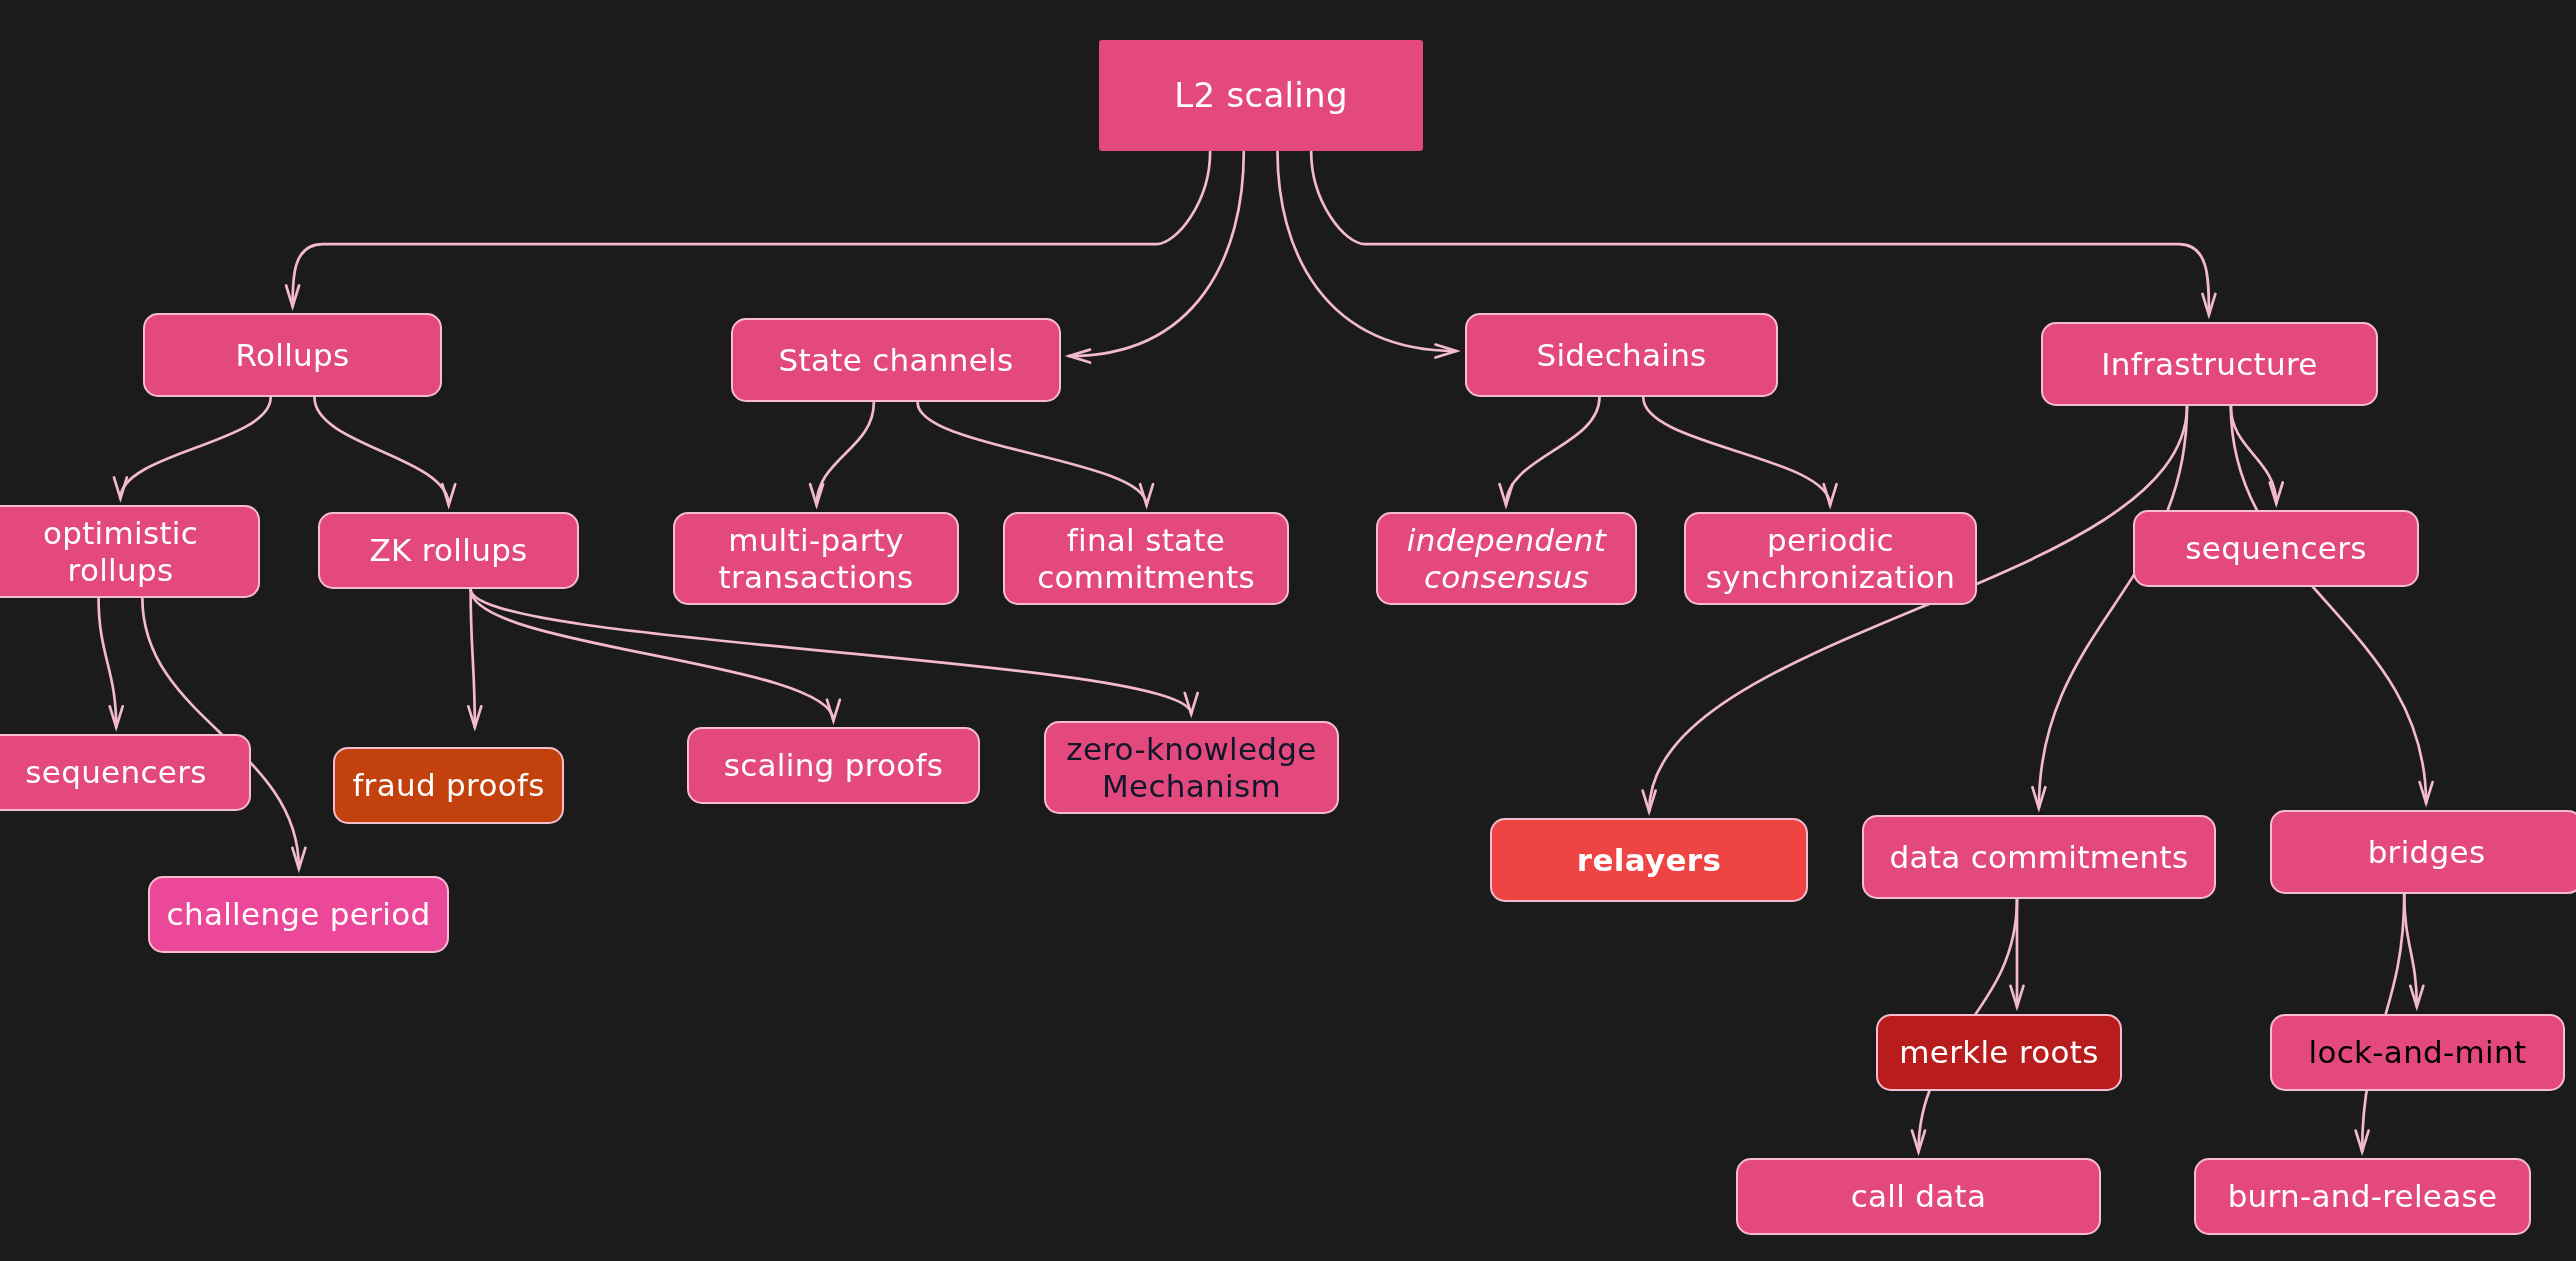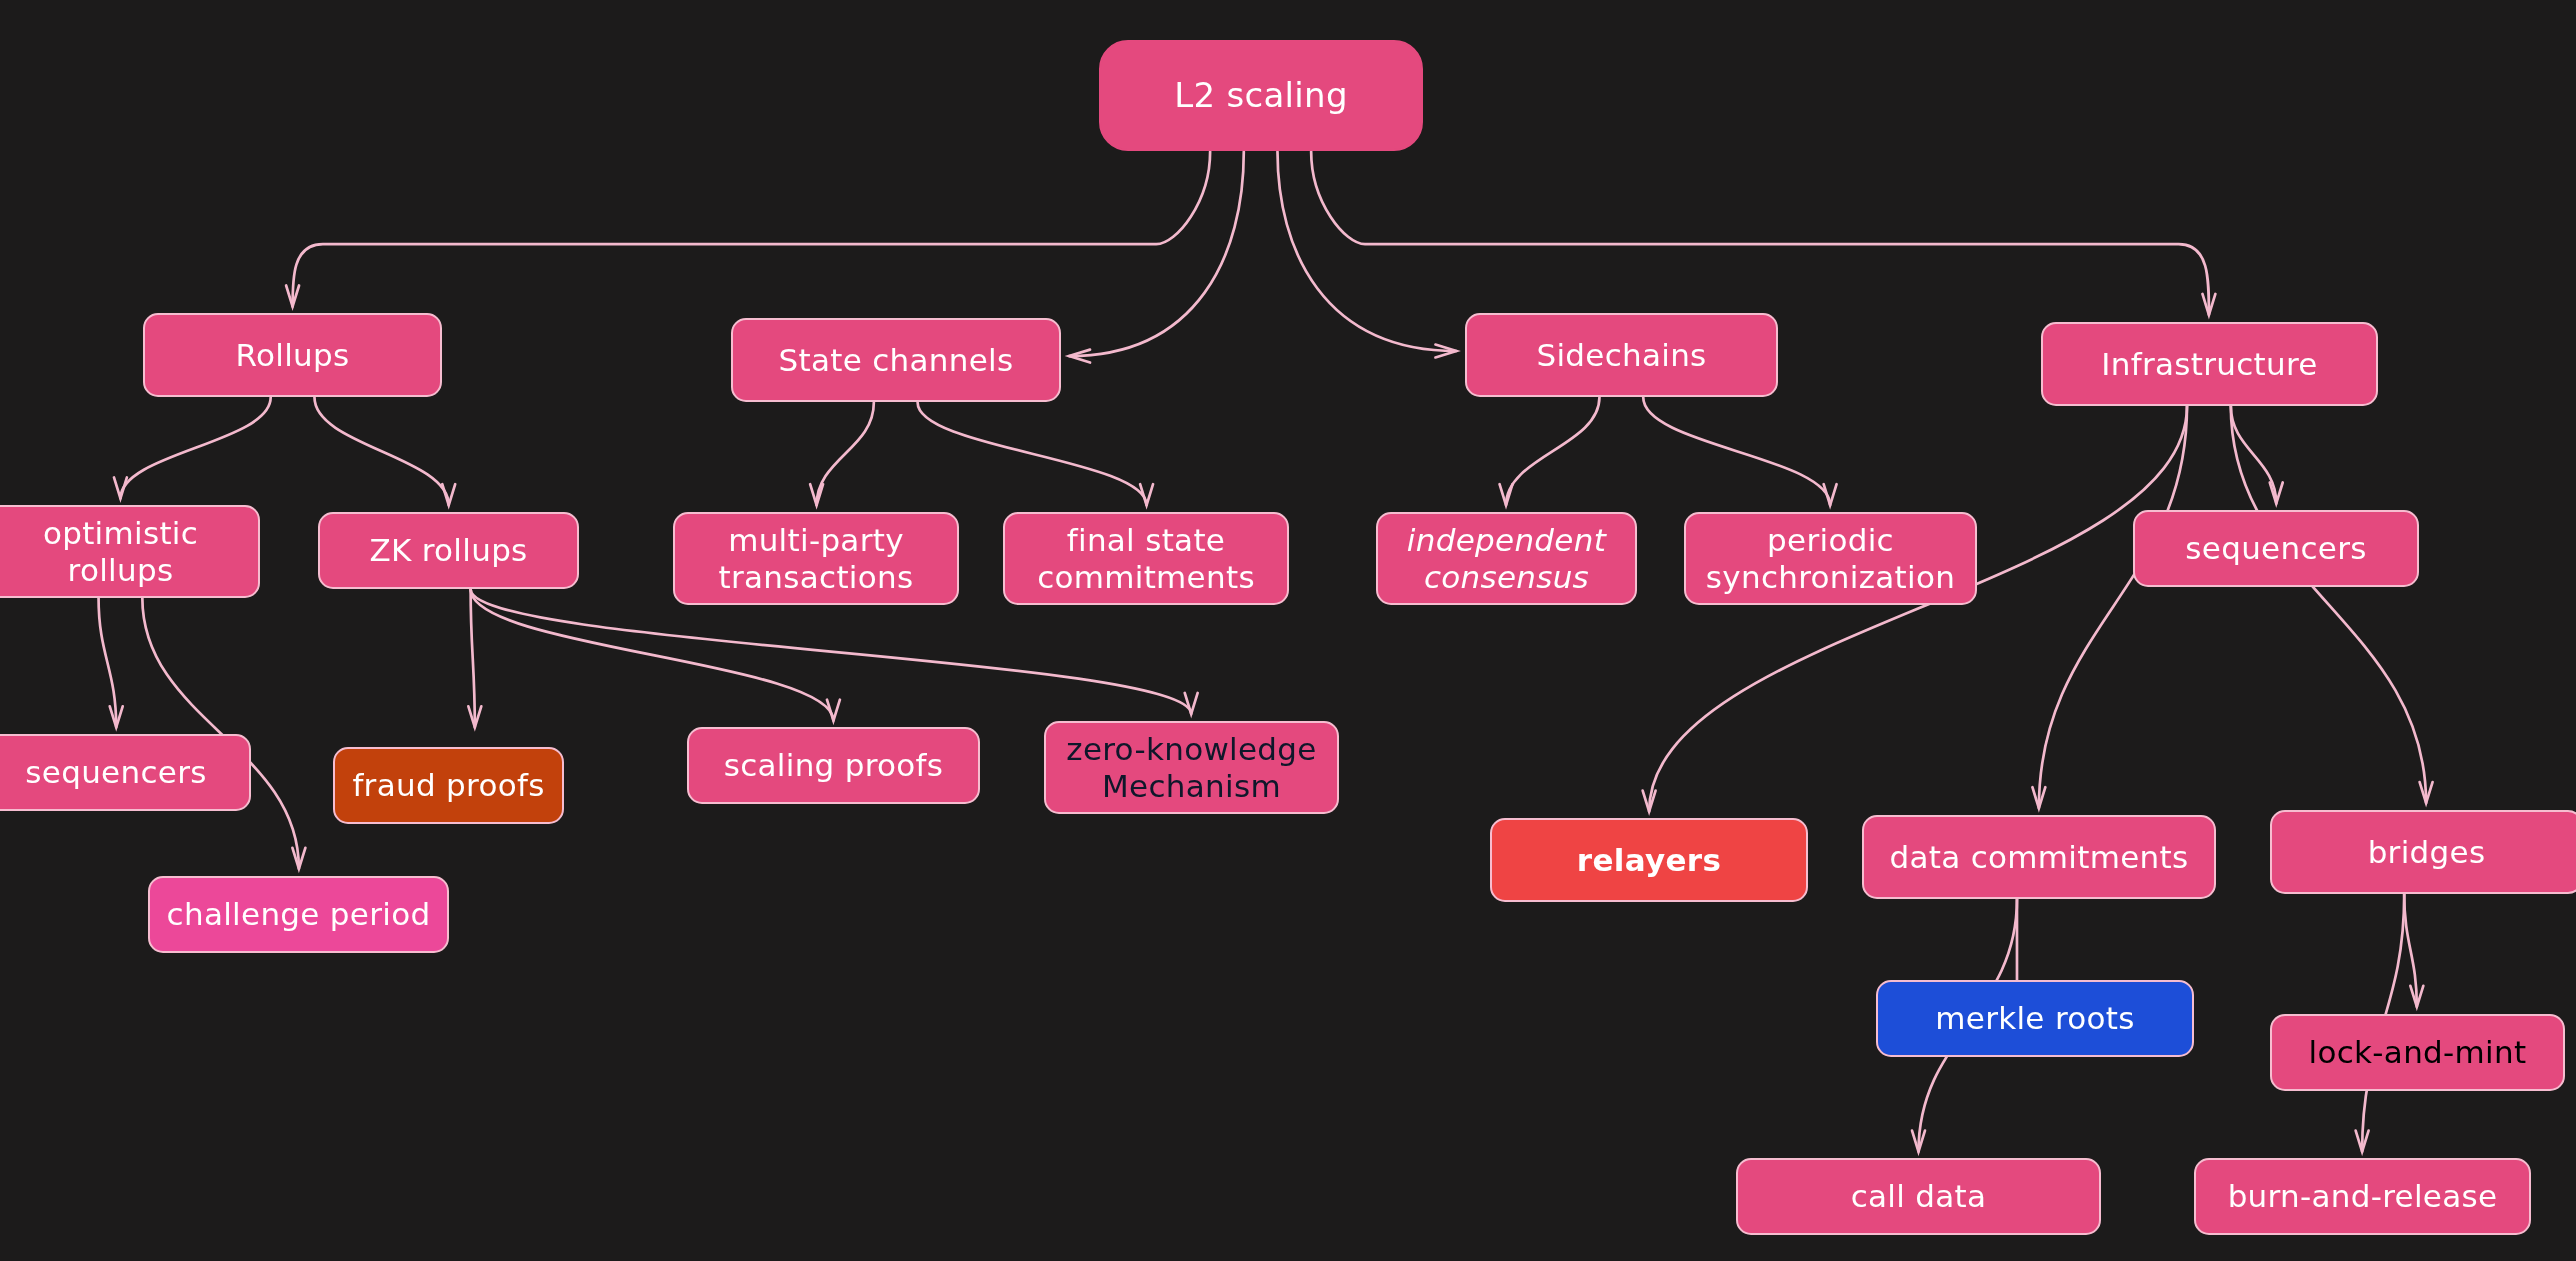--- a/index.html
+++ b/index.html
@@ -25,21 +25,21 @@
     line-height:1.18;
     font-size:31px;
     letter-spacing:0.3px;
     padding:3.4px 11.8px;
     white-space:pre-line;
     font-family:"DejaVu Sans", sans-serif;
   }
   .node.root{
     font-size:34px;
     border-color:#e4497e;
-    border-radius:29px;
+    border-radius:3px;
   }
 </style>
 </head>
 <body>
 
 <div id="root">
   <svg id="edges" viewBox="0 0 3060 1498" xmlns="http://www.w3.org/2000/svg">
       <path d="M1437.5 180 C1437.5 240,1397.5 290,1373.5 290 L383.5 290 C347.5 290,347.5 330,347.5 364" fill="none" stroke="#f3b9cd" stroke-width="3.2" stroke-linecap="round"></path>
       <path d="M339.8164746268052 339.16125128273427 L347.5 364 L355.1835253731948 339.16125128273427" fill="none" stroke="#f3b9cd" stroke-width="3.2" stroke-linecap="round"></path>
       <path d="M1477.5 180 C1477.5 303,1422.5 423,1270 423" fill="none" stroke="#f3b9cd" stroke-width="3.2" stroke-linecap="round"></path>
@@ -106,18 +106,18 @@
     <div class="node" style="left: 2133px; top: 510px; width: 286px; height: 77px; background: rgb(228, 73, 126); color: rgb(255, 255, 255); border-color: rgb(246, 189, 208);">sequencers</div>
     <div class="node" style="left: -18.5px; top: 734px; width: 269px; height: 77px; background: rgb(228, 73, 126); color: rgb(255, 255, 255); border-color: rgb(246, 189, 208);">sequencers</div>
     <div class="node" style="left: 333px; top: 734px; width: 231px; height: 77px; background: #c2410c; color: rgb(255, 255, 255); border-color: rgb(246, 189, 208); margin-top: 13px;">fraud proofs</div>
     <div class="node" style="left: 687px; top: 727px; width: 293px; height: 77px; background: rgb(228, 73, 126); color: rgb(255, 255, 255); border-color: rgb(246, 189, 208);">scaling proofs</div>
     <div class="node" style="left: 1044px; top: 721px; width: 295px; height: 93px; background: rgb(228, 73, 126); color: #0f172a; border-color: rgb(246, 189, 208);">zero-knowledge
 Mechanism</div>
     <div class="node" style="left: 148px; top: 876px; width: 301px; height: 77px; background: #ec4899; color: rgb(255, 255, 255); border-color: rgb(246, 189, 208);">challenge period</div>
     <div class="node" style="left: 1490px; top: 818px; width: 318px; height: 84px; background: #ef4444; color: rgb(255, 255, 255); border-color: rgb(246, 189, 208); font-weight: bold;">relayers</div>
     <div class="node" style="left: 1862px; top: 815px; width: 354px; height: 84px; background: rgb(228, 73, 126); color: rgb(255, 255, 255); border-color: rgb(246, 189, 208);">data commitments</div>
     <div class="node" style="left: 2270px; top: 810px; width: 313px; height: 84px; background: rgb(228, 73, 126); color: rgb(255, 255, 255); border-color: rgb(246, 189, 208);">bridges</div>
-    <div class="node" style="left: 1876px; top: 980px; width: 318px; height: 77px; background: #1d4ed8; color: rgb(255, 255, 255); border-color: rgb(246, 189, 208);">merkle roots</div>
+    <div class="node" style="left: 1876px; top: 1014px; width: 246px; height: 77px; background: #b91c1c; color: rgb(255, 255, 255); border-color: rgb(246, 189, 208);">merkle roots</div>
     <div class="node" style="left: 2270px; top: 1014px; width: 295px; height: 77px; background: rgb(228, 73, 126); color: #000000; border-color: rgb(246, 189, 208);">lock-and-mint</div>
     <div class="node" style="left: 2194px; top: 1158px; width: 337px; height: 77px; background: rgb(228, 73, 126); color: rgb(255, 255, 255); border-color: rgb(246, 189, 208);">burn-and-release</div>
     <div class="node" style="left: 1736px; top: 1158px; width: 365px; height: 77px; background: rgb(228, 73, 126); color: rgb(255, 255, 255); border-color: rgb(246, 189, 208);">call data</div>
   </div>
 
 
 </body></html>

